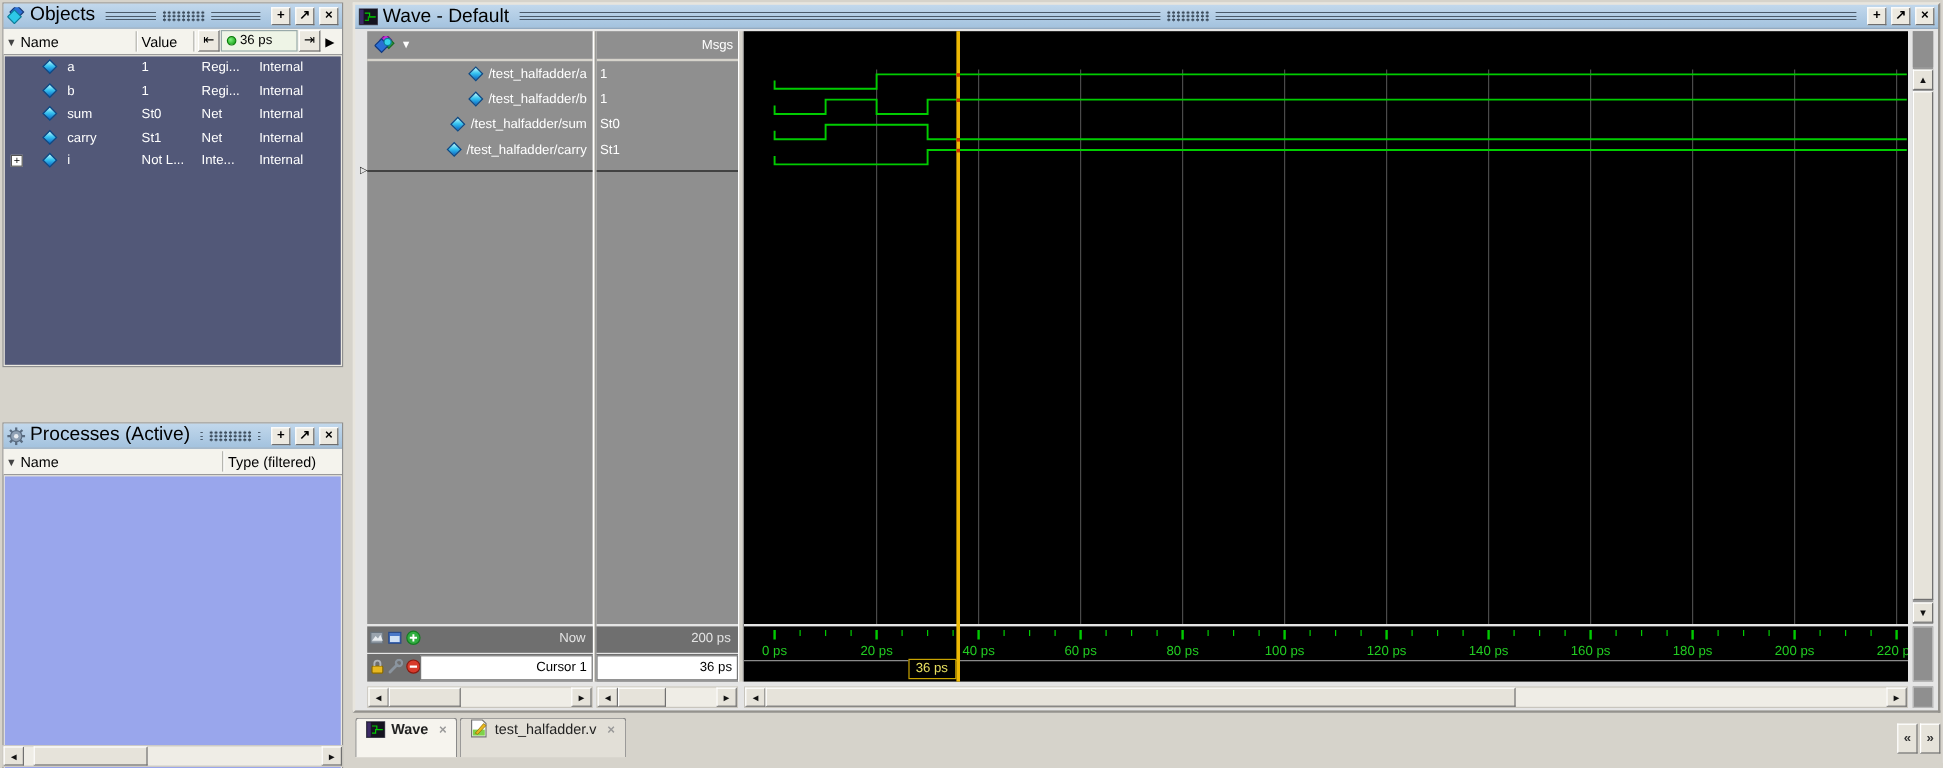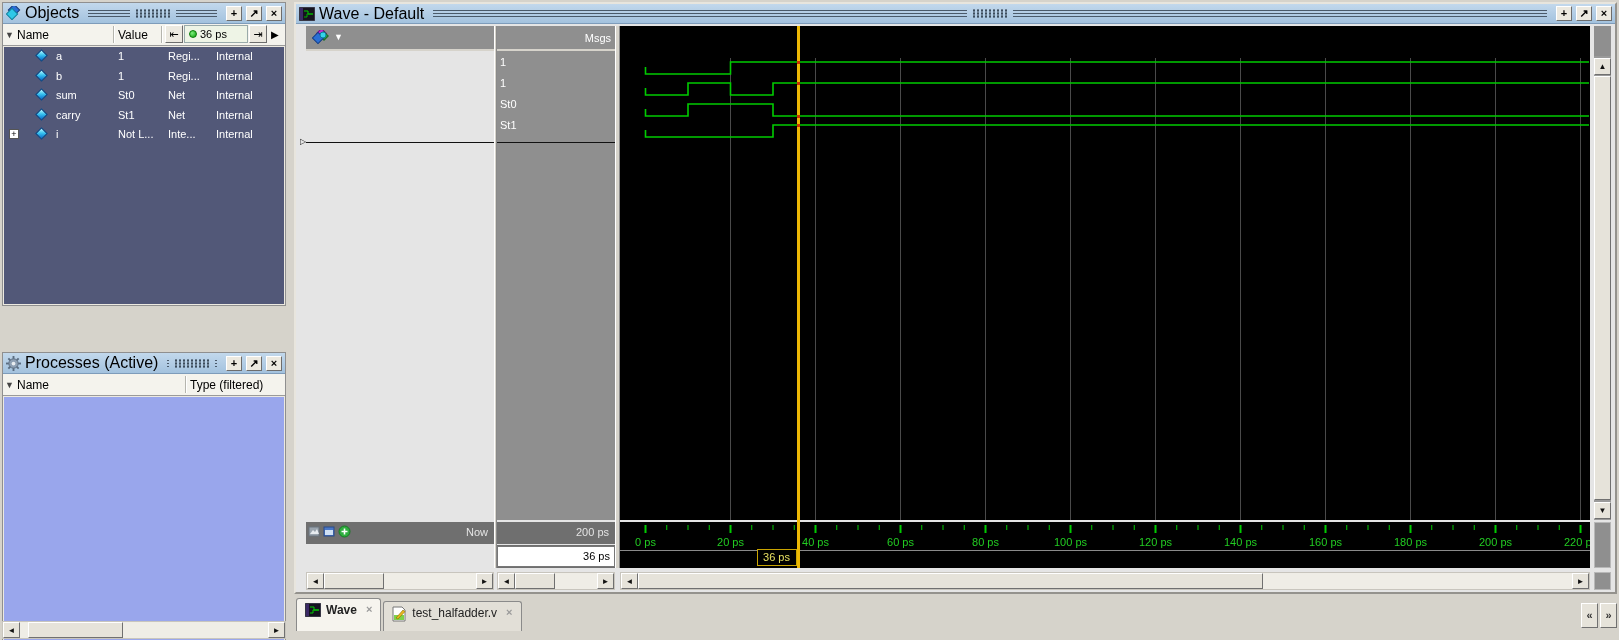--- a/index.html
+++ b/index.html
@@ -66,21 +66,21 @@
   .bottom-row { position:absolute; background:#6f6f6f; color:#e4e4e4; font-size:11px; }
   .br-icons { position:absolute; left:2px; top:3px; display:flex; gap:2px; }
   .white-box { position:absolute; right:0; top:1px; bottom:1px; background:#fff; color:#000; font-size:11px; text-align:right; border:1px solid #777; padding:3px 4px 0 0; }
 
   #vscroll { position:absolute; left:1298px; top:22px; width:17px; height:494px; background:#9a9a9a; }
   .vs-btn { position:absolute; left:0; width:17px; height:17px; background:#e6e3da; border:1px solid; border-color:#fff #707070 #707070 #fff; font:8px/15px "Liberation Sans",sans-serif; text-align:center; color:#111; }
   .corner-block { position:absolute; left:1298px; width:17px; background:#8f8f8f; border:1px solid #b8b8b8; }
 
   
   #tabs-row { position:absolute; left:296px; top:597px; height:34px; right:0; display:flex; align-items:flex-end; gap:2px; }
-  .tab { display:flex; align-items:flex-start; gap:5px; height:30px; padding:4px 8px; border:1px solid #8a8a8a; border-bottom:none; border-radius:3px 3px 0 0; background:#e2dfd7; font-size:12px; color:#222; }
+  .tab { display:flex; align-items:flex-end; gap:5px; height:30px; padding:16px 8px; border:1px solid #8a8a8a; border-bottom:none; border-radius:3px 3px 0 0; background:#e2dfd7; font-size:12px; color:#222; }
   .tab.active { background:#f6f4ee; height:33px; font-weight:bold; }
   .tab-close { color:#9a9a9a; font-size:11px; font-weight:bold; margin-left:4px; }
   #tab-spacer { flex:1; }
   .tab-scroll-btn { width:17px; height:25px; margin-bottom:3px; background:#e6e3da; border:1px solid; border-color:#fff #707070 #707070 #fff; font:bold 11px/22px "Liberation Sans",sans-serif; text-align:center; color:#333; }
   svg { display:block; }
 </style>
 </head>
 <body>
 
 <div id="root">
@@ -221,20 +221,38 @@
         <rect x="9" y="3" width="6" height="6" transform="rotate(45 12 6)" fill="#2f9e3f" stroke="#176a24"></rect>
         <rect x="2" y="4" width="8" height="8" transform="rotate(45 6 8)" fill="#2b6fd4" stroke="#123a80"></rect>
         <circle cx="11" cy="5" r="3" fill="#35d2ea" stroke="#0d7d99"></circle>
       </svg>
       <span style="position:absolute;left:28px;top:6px;font-size:9px;color:#fff">▼</span>
     </div>
     <div id="values-header" class="col-gray">
       <span>Msgs</span>
     </div>
 
+    <div id="names-col" class="col-gray">
+        <div class="name-row">
+          <i class="diamond"></i>
+          <span>/test_halfadder/a</span>
+        </div>
+        <div class="name-row">
+          <i class="diamond"></i>
+          <span>/test_halfadder/b</span>
+        </div>
+        <div class="name-row">
+          <i class="diamond"></i>
+          <span>/test_halfadder/sum</span>
+        </div>
+        <div class="name-row">
+          <i class="diamond"></i>
+          <span>/test_halfadder/carry</span>
+        </div>
+      </div>
     <div id="values-col" class="col-gray">
         <div class="val-row">
           <span>1</span>
         </div>
         <div class="val-row">
           <span>1</span>
         </div>
         <div class="val-row">
           <span>St0</span>
         </div>
@@ -280,20 +298,37 @@
           </svg>
         <svg width="13" height="13" viewBox="0 0 13 13">
             <circle cx="6.5" cy="6.5" r="5.5" fill="#2fae3f" stroke="#177a24"></circle>
             <path d="M6.5 3.5 v6 M3.5 6.5 h6" stroke="#fff" stroke-width="1.6"></path>
           </svg>
       </div>
       <span style="position:absolute;right:6px;top:4px">Now</span>
     </div>
     <div class="bottom-row" style="left:201px;top:518px;width:118px;height:22px">
       <span style="position:absolute;right:6px;top:4px">200 ps</span>
+    </div>
+    <div class="bottom-row" style="left:10px;top:541px;width:188px;height:23px">
+      <div class="br-icons" style="top:4px">
+        <svg width="13" height="13" viewBox="0 0 13 13">
+            <rect x="2" y="6" width="9" height="6" rx="1" fill="#e8b820" stroke="#8a6a00"></rect>
+            <path d="M4 6 V4 a2.5 2.5 0 0 1 5 0 V6" fill="none" stroke="#b0b4b8" stroke-width="1.6"></path>
+          </svg>
+        <svg width="13" height="13" viewBox="0 0 13 13">
+            <path d="M2 11 L8 5" stroke="#8a949e" stroke-width="2.4" stroke-linecap="round"></path>
+            <circle cx="9.5" cy="3.5" r="2.6" fill="none" stroke="#8a949e" stroke-width="1.8"></circle>
+          </svg>
+        <svg width="13" height="13" viewBox="0 0 13 13">
+            <circle cx="6.5" cy="6.5" r="5.5" fill="#d83a2a" stroke="#8a1a10"></circle>
+            <path d="M3.5 6.5 h6" stroke="#fff" stroke-width="1.8"></path>
+          </svg>
+      </div>
+      <div class="white-box" style="left:44px"><span>Cursor 1</span></div>
     </div>
     <div class="bottom-row" style="left:201px;top:541px;width:118px;height:23px">
       <div class="white-box" style="left:0"><span>36 ps</span></div>
     </div>
 
     <div id="ruler">
       <svg id="ruler-svg" width="970" height="46">
           <line x1="25.5" y1="3" x2="25.5" y2="11" stroke="#00cc00" stroke-width="2"></line>
           <line x1="46.75" y1="3" x2="46.75" y2="8" stroke="#00cc00" stroke-width="1"></line>
           <line x1="68" y1="3" x2="68" y2="8" stroke="#00cc00" stroke-width="1"></line>

